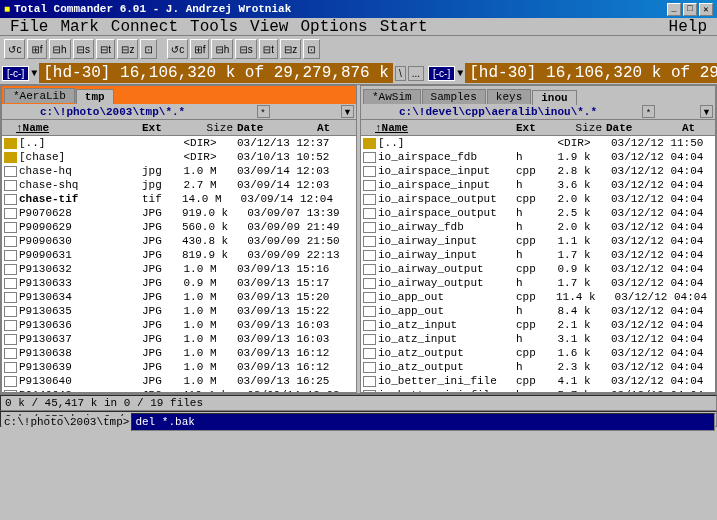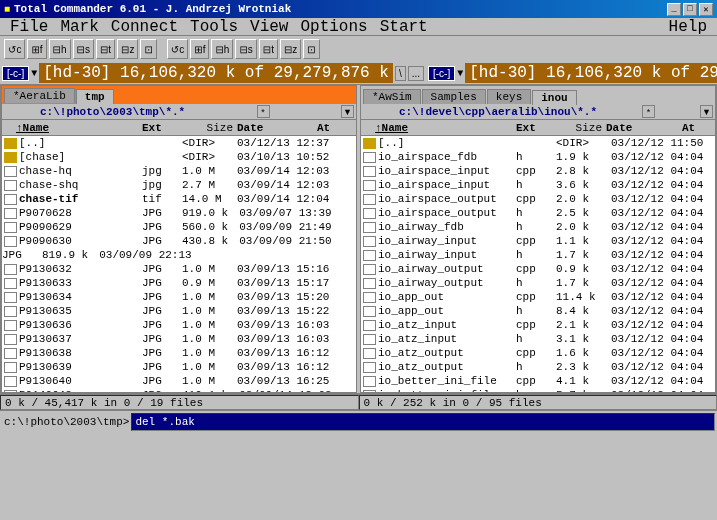--- a/index.html
+++ b/index.html
@@ -211,30 +211,31 @@
     }
     .file-row {
       display: flex;
       align-items: center;
       height: 14px;
       font-size: 11px;
       cursor: default;
       white-space: nowrap;
     }
     .file-row .f-ext { flex: 0 0 40px; }
-    .file-row .f-size { flex: 0 0 55px; text-align: left; padding-right: 11px; }
+    .file-row .f-size { flex: 0 0 55px; text-align: center; padding-right: 19px; }
     .file-row .f-date { flex: 0 0 80px; }
     .file-row .f-at { flex: 0 0 22px; }
 
     
     #status-bars {
       display: flex;
       height: 16px;
       background: #c0c0c0;
       border-top: 1px solid #808080;
+      flex-direction: column;
     }
     .status-bar {
       flex: 1;
       display: flex;
       align-items: center;
       padding: 1px 4px;
       font-size: 11px;
       border: 1px inset #808080;
     }
 
@@ -460,20 +461,24 @@
           <div class="name-cell">
             <span class="icon-sq" style="background: white; border: 1px solid rgb(128, 128, 128);"></span>
             <span>P9090630</span>
           </div>
           <div class="f-ext">JPG</div>
           <div class="f-size">430.8 k</div>
           <div class="f-date">03/09/09 21:50</div>
           <div class="f-at"></div>
         </div>
         <div class="file-row">
+          <div class="name-cell">
+            <span class="icon-sq" style="background: white; border: 1px solid rgb(128, 128, 128);"></span>
+            <span>P9090631</span>
+          </div>
           <div class="f-ext">JPG</div>
           <div class="f-size">819.9 k</div>
           <div class="f-date">03/09/09 22:13</div>
           <div class="f-at"></div>
         </div>
         <div class="file-row">
           <div class="name-cell">
             <span class="icon-sq" style="background: white; border: 1px solid rgb(128, 128, 128);"></span>
             <span>P9130632</span>
           </div>

